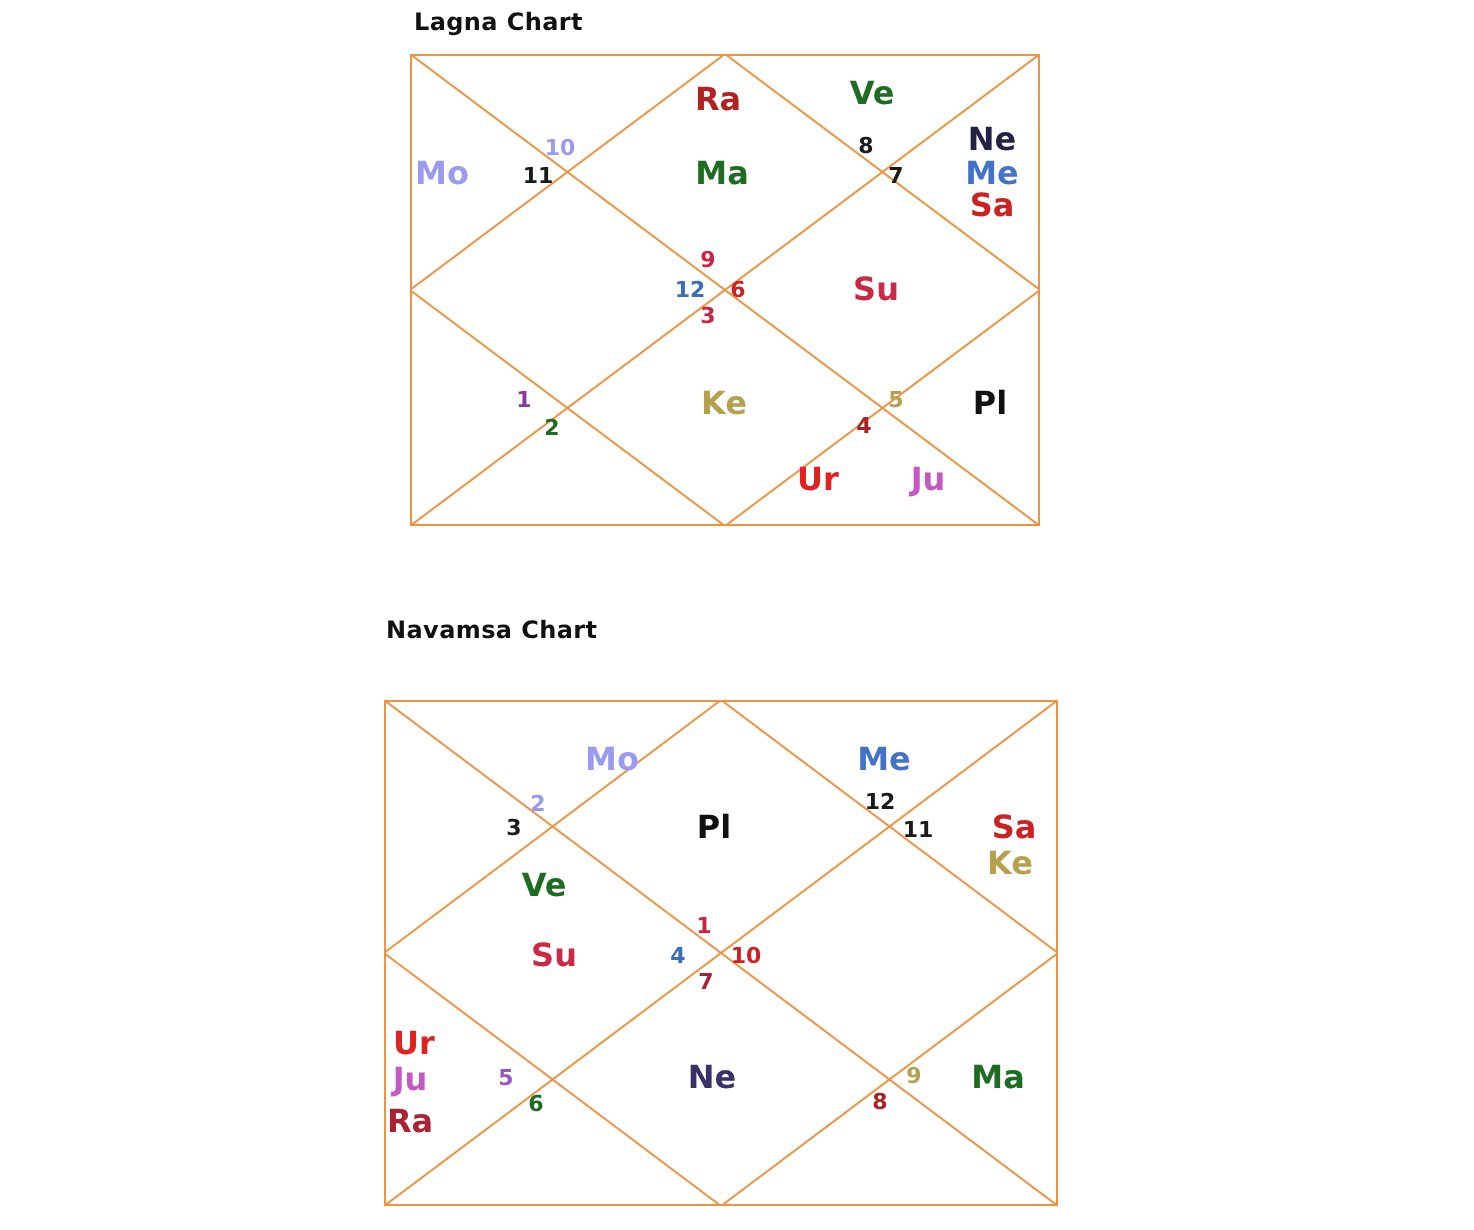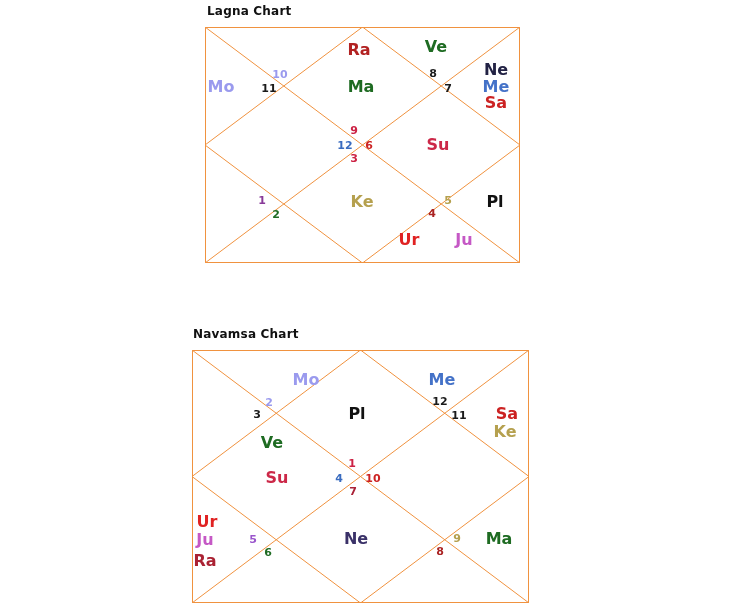--- a/index.html
+++ b/index.html
@@ -59,21 +59,21 @@
       <span class="label sign" style="left: 149px; top: 103px; color: rgb(204, 34, 68);">9</span>
       <span class="label sign" style="left: 140px; top: 118px; color: rgb(58, 108, 192);">12</span>
       <span class="label sign" style="left: 164px; top: 118px; color: rgb(204, 34, 34);">6</span>
       <span class="label sign" style="left: 149px; top: 131px; color: rgb(204, 34, 68);">3</span>
       <span class="label sign" style="left: 57px; top: 173px; color: rgb(136, 58, 153);">1</span>
       <span class="label sign" style="left: 71px; top: 187px; color: rgb(30, 107, 34);">2</span>
       <span class="label sign" style="left: 243px; top: 173px; color: rgb(181, 160, 78);">5</span>
       <span class="label sign" style="left: 227px; top: 186px; color: rgb(170, 34, 34);">4</span>
     </div>
 
-  <div class="chart-title" style="left: 193px; top: 327px;">Navamsa Chart</div>
+  <div class="chart-title" style="left: 193px; top: 308px;">Navamsa Chart</div>
   <div class="chart-body" style="left: 192px; top: 350px; width: 337px; height: 253px;">
       <svg width="337" height="253" viewBox="0 0 337 253">
         <line x1="0.5" y1="0.5" x2="336.5" y2="0.5" stroke="#f0923f" stroke-width="1"></line>
         <line x1="336.5" y1="0.5" x2="336.5" y2="252.5" stroke="#f0923f" stroke-width="1"></line>
         <line x1="336.5" y1="252.5" x2="0.5" y2="252.5" stroke="#f0923f" stroke-width="1"></line>
         <line x1="0.5" y1="252.5" x2="0.5" y2="0.5" stroke="#f0923f" stroke-width="1"></line>
         <line x1="0" y1="0" x2="337" y2="253" stroke="#f0923f" stroke-width="1"></line>
         <line x1="337" y1="0" x2="0" y2="253" stroke="#f0923f" stroke-width="1"></line>
         <line x1="168.5" y1="0" x2="0" y2="126.5" stroke="#f0923f" stroke-width="1"></line>
         <line x1="0" y1="126.5" x2="168.5" y2="253" stroke="#f0923f" stroke-width="1"></line>

